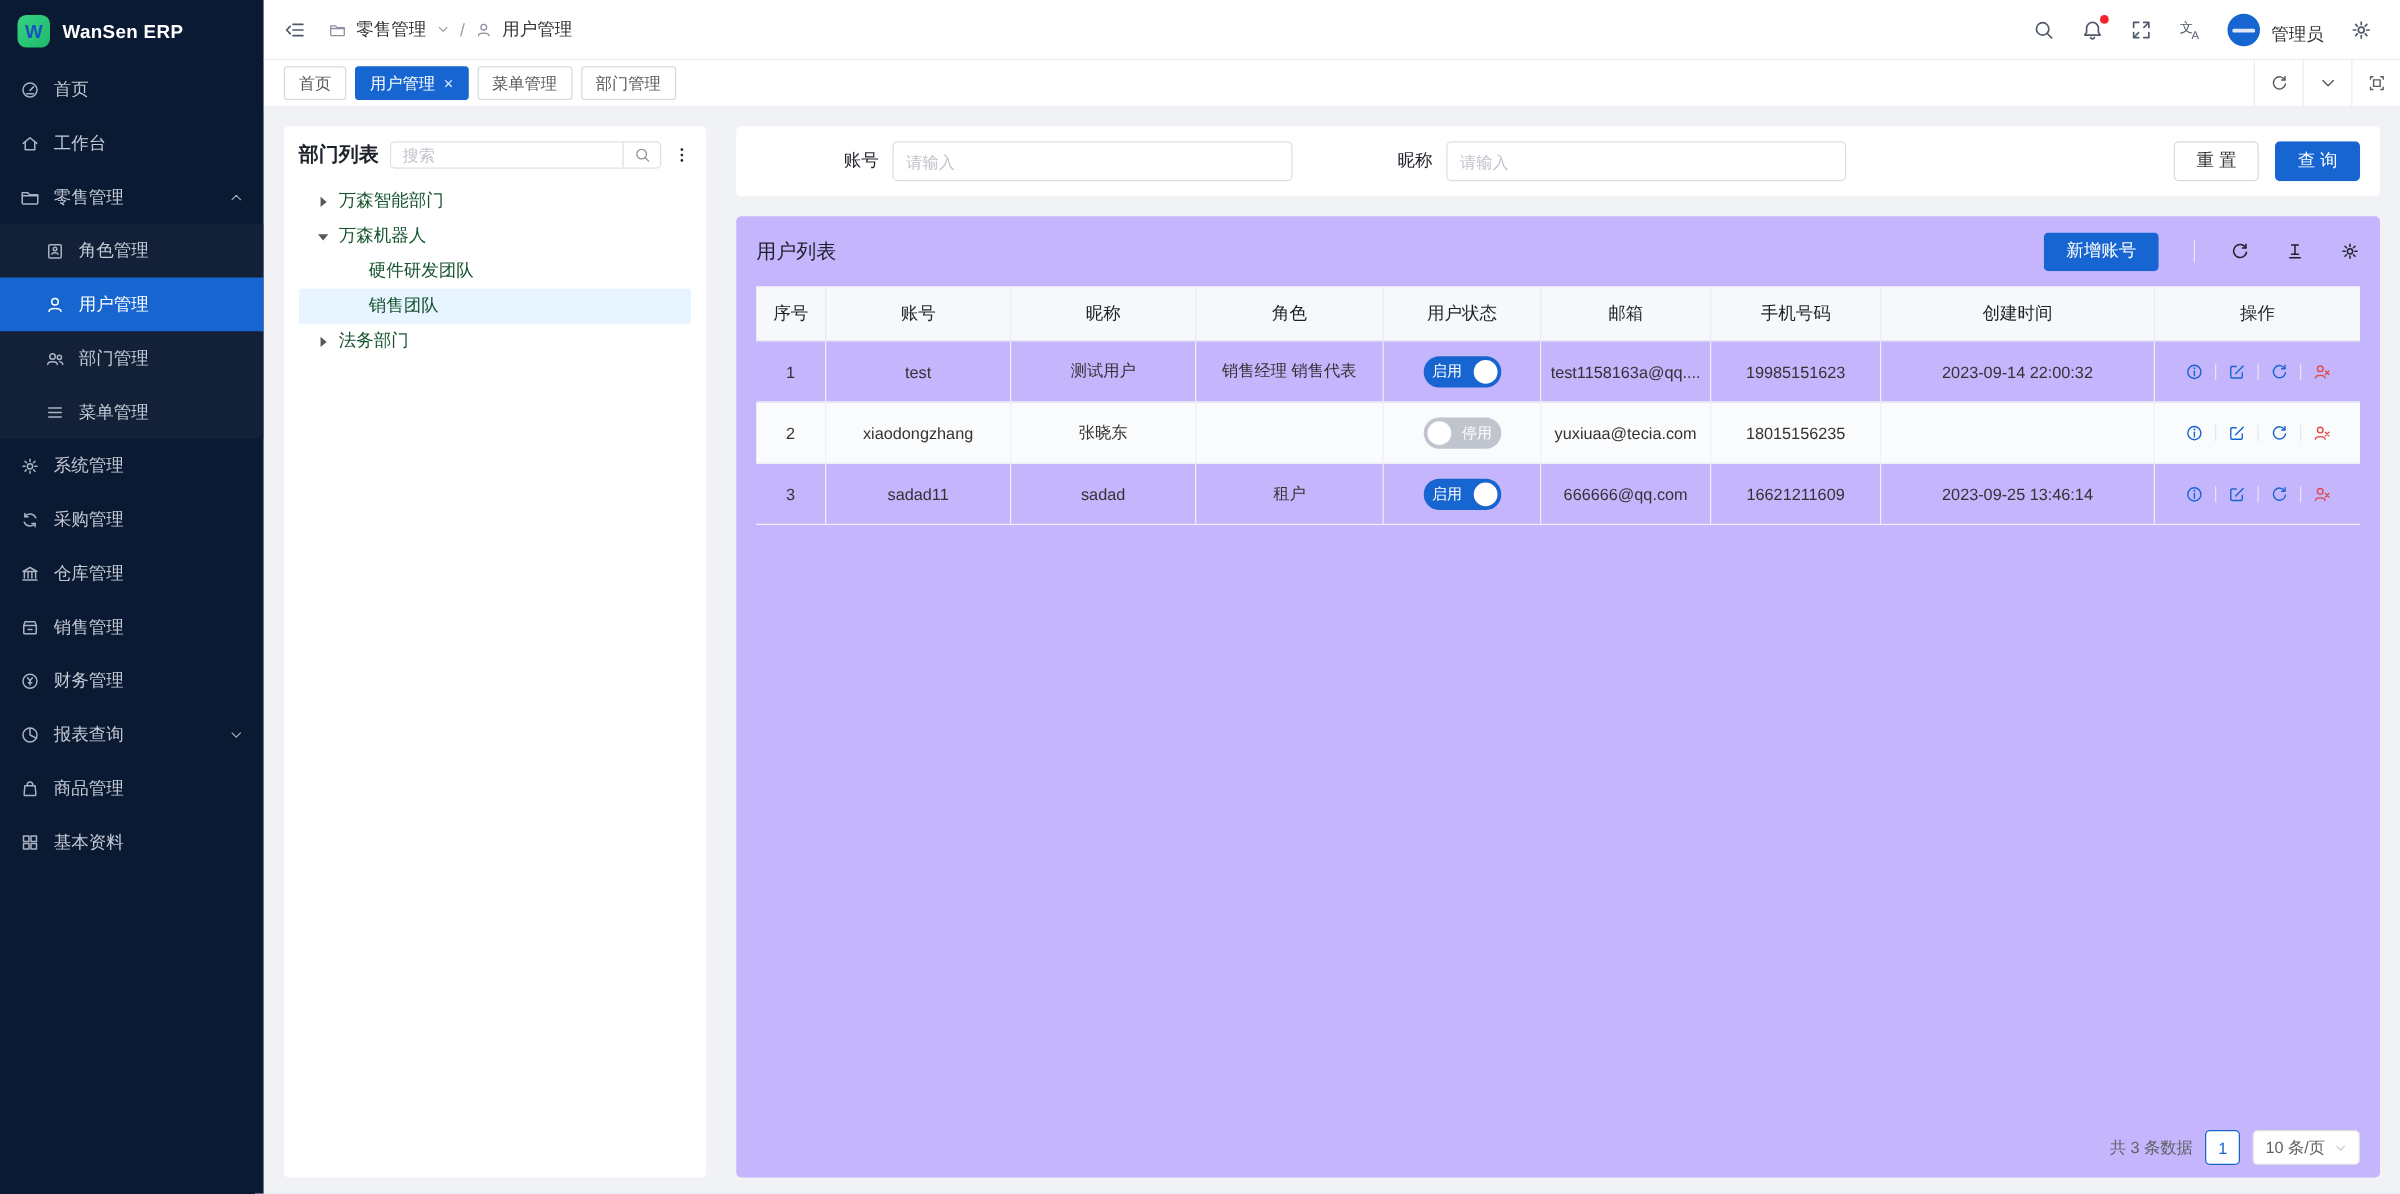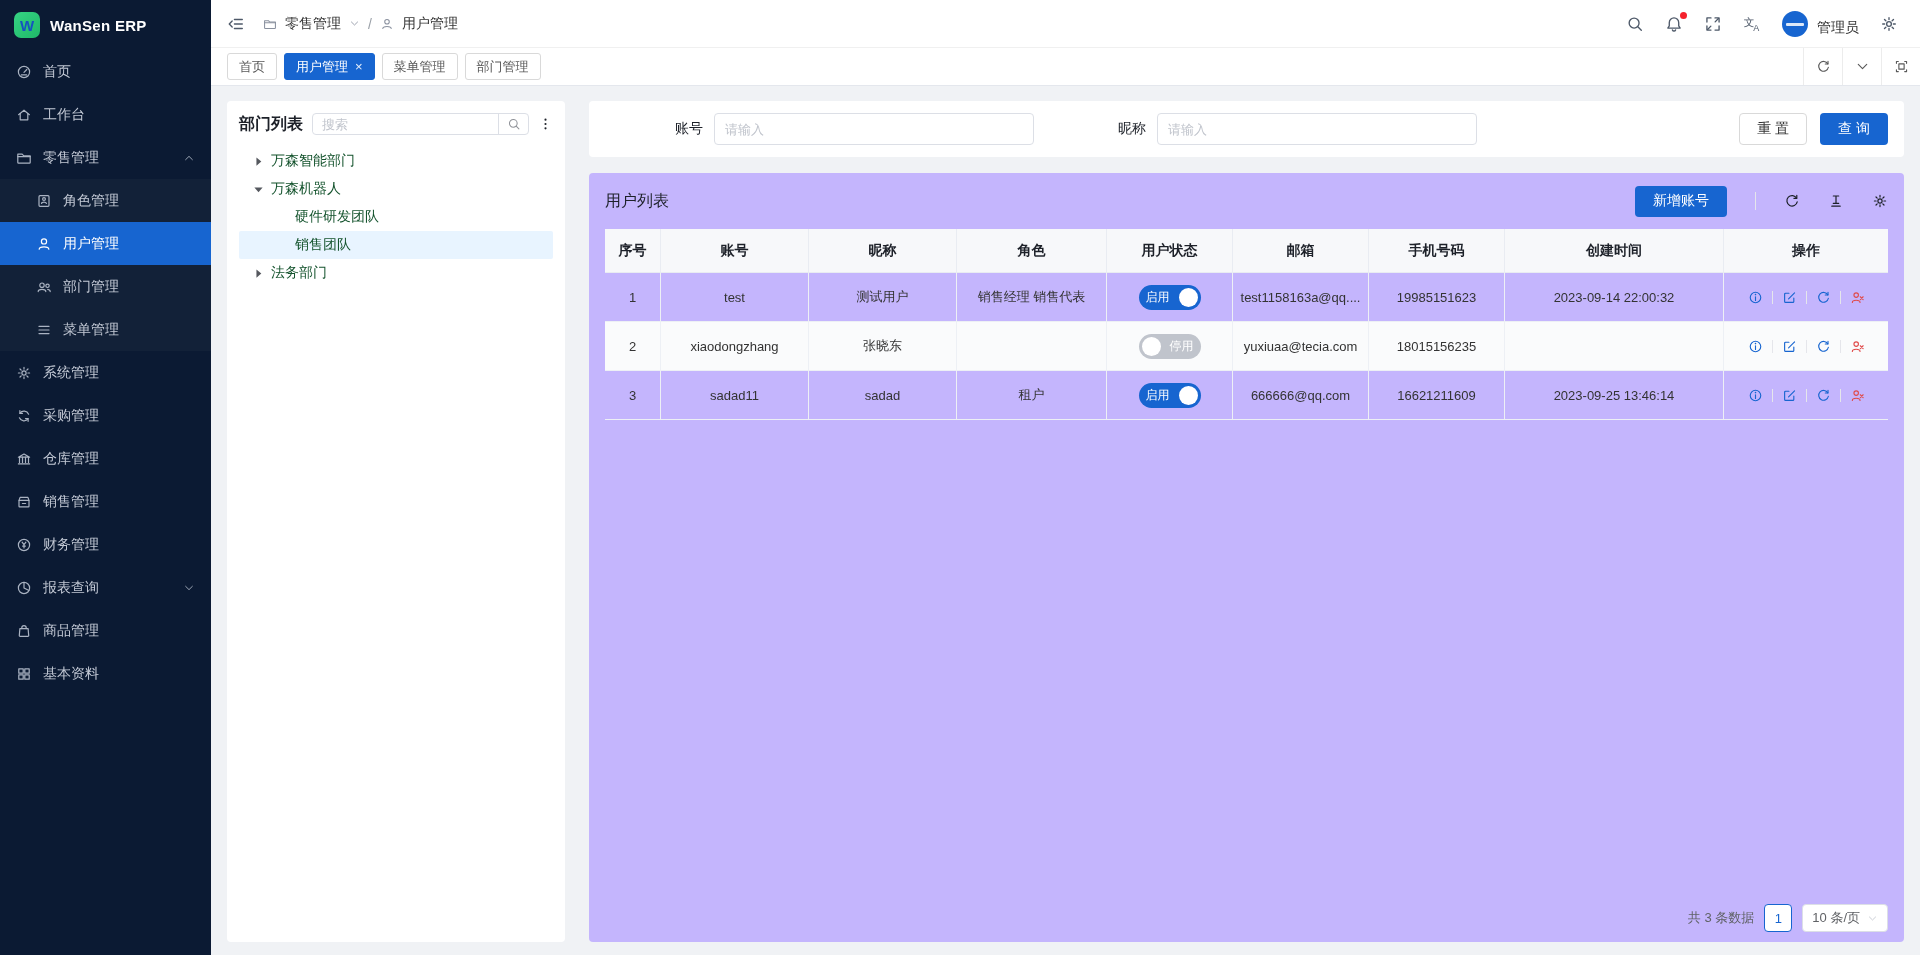--- a/index.html
+++ b/index.html
@@ -85,21 +85,21 @@
 
   .table-card{flex:1;background:#c4b5fd;border-radius:4px;display:flex;flex-direction:column;padding:0 16px;min-height:0}
   .card-head{height:56px;display:flex;align-items:center;flex:none}
   .card-title{font-size:16px;color:#1d2129;font-weight:500}
   .card-tools{margin-left:auto;display:flex;align-items:center;gap:28px}
   .tool-divider{width:1px;height:18px;background:#e5e6eb}
   .tool-icon{width:16px;height:16px;color:#1d2129;cursor:pointer}
 
   .tbl{flex:1;display:flex;flex-direction:column;min-height:0}
   .thead{display:flex;background:var(--table-header-bg);border-bottom:1px solid #e9ecf2;height:44px;flex:none}
-  .th{display:flex;align-items:center;justify-content:center;font-weight:bold;font-size:14px;color:#1d2129;border-right:1px solid #e9ecf2;padding:0 6px}
+  .th{display:flex;align-items:center;justify-content:center;font-weight:normal;font-size:14px;color:#1d2129;border-right:1px solid #e9ecf2;padding:0 6px}
   .th:last-child,.td:last-child{border-right:none}
   .tr{display:flex;height:49px;border-bottom:1px solid #edf0f5;flex:none}
   .tr:nth-child(even){background:#fafbfc}
   .td{display:flex;align-items:center;justify-content:center;font-size:13px;color:#333;border-right:1px solid #edf0f5;padding:0 8px;overflow:hidden}
   .td.email{white-space:nowrap}
   .w0{width:56px;flex:none}.w1{width:148px;flex:none}.w2{width:148px;flex:none}
   .w3{width:150px;flex:none}.w4{width:126px;flex:none}.w5{width:136px;flex:none}
   .w6{width:136px;flex:none}.w7{flex:1;min-width:0}.w8{width:164px;flex:none}
 
   .toggle{width:62px;height:25px;border-radius:13px;display:flex;align-items:center;padding:0 3px;cursor:pointer;justify-content:space-between}

